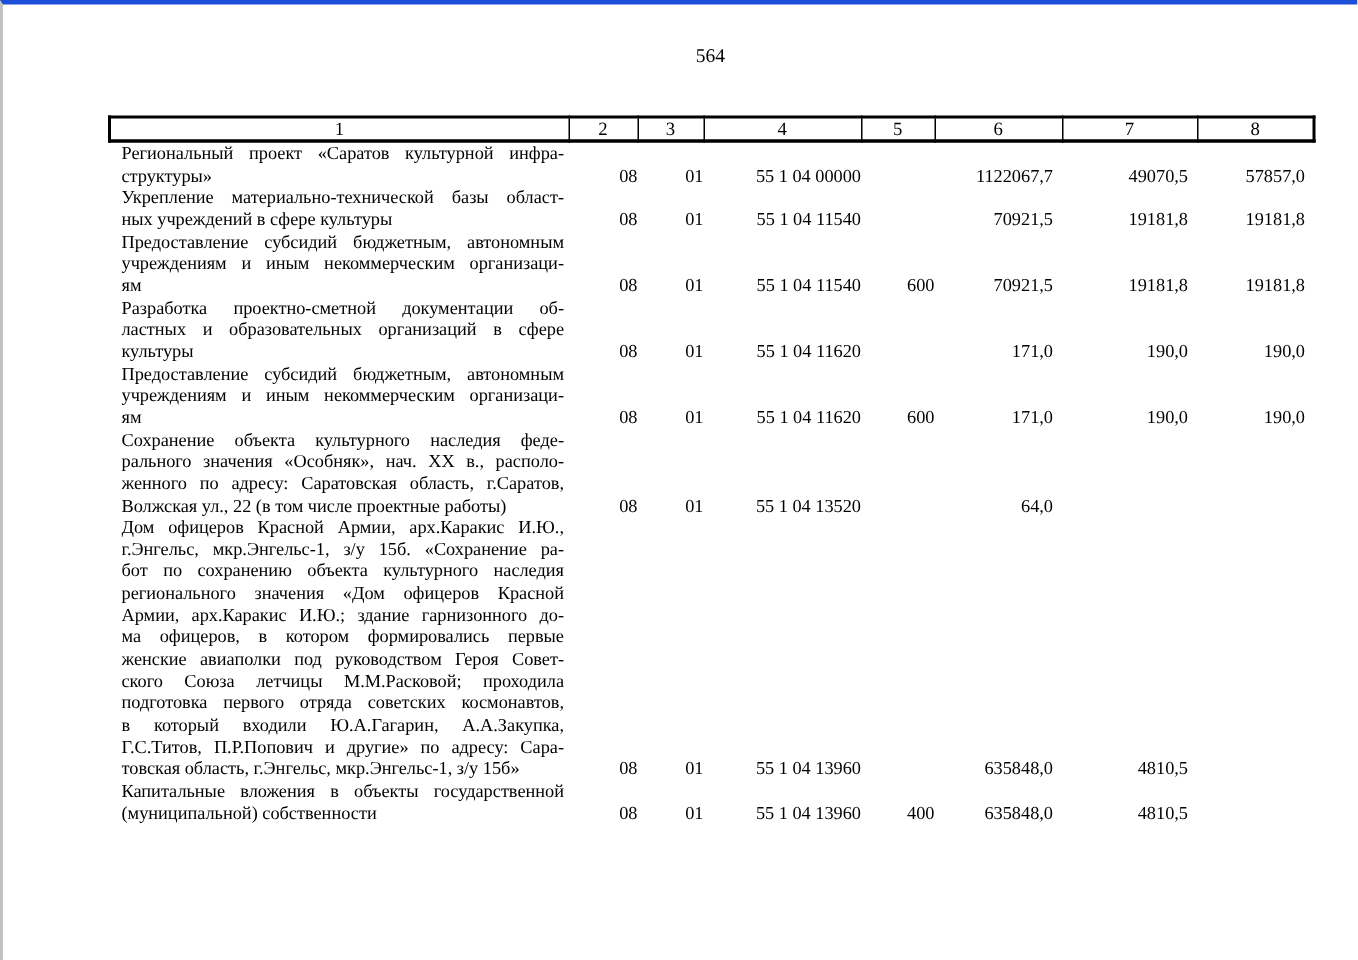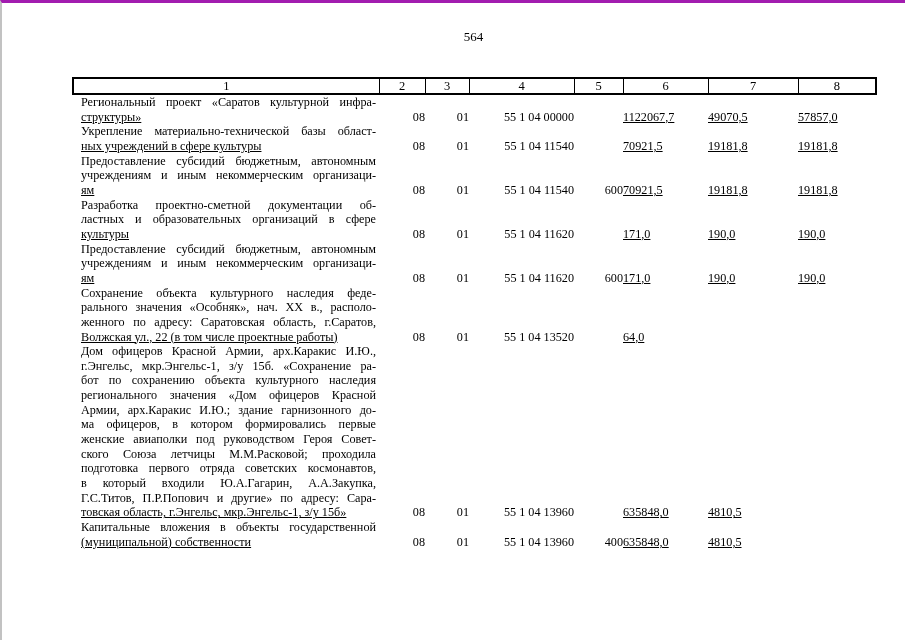--- a/index.html
+++ b/index.html
@@ -1,21 +1,21 @@
 <!DOCTYPE html>
 <html><head>
 <meta charset="utf-8">
 <style>
   html,body{margin:0;padding:0;background:#fff;}
   .page{
     position:relative;
     width:905px;height:640px;
     box-sizing:border-box;
     background:#fff;
-    border-top:3px solid #a21caf;
+    border-top:3px solid #1d4ed8;
     border-left:2px solid #c2c2c2;
     font-family:"Liberation Serif","DejaVu Serif",serif;
     color:#000;
     overflow:hidden;
   }
   .page-number{
     position:absolute;top:27px;left:70px;width:803px;
     text-align:center;font-size:13px;line-height:14px;
   }
   table.budget{
@@ -28,23 +28,23 @@
     font-weight:normal;font-size:12.5px;
     height:14px;line-height:13px;padding:0;text-align:center;
     background:#fff;
   }
   tbody td{
     vertical-align:bottom;padding:0;
     font-size:12.2px;line-height:14.65px;
   }
   td.c1{padding-left:8px;padding-right:3px;text-align:left;}
   td.c1 .jl{text-align:justify;text-align-last:justify;max-height:15px;overflow:hidden;}
-  td.c1 .jl-last{text-align:left;text-align-last:left;max-height:15px;overflow:hidden;text-decoration:underline;}
+  td.c1 .jl-last{text-align:left;text-align-last:left;max-height:15px;overflow:hidden;}
   td.num-c{text-align:right;}
-  td.num-r{text-align:left;padding-right:6px;text-decoration:underline;}
+  td.num-r{text-align:right;padding-right:6px;}
 </style>
 </head>
 <body>
 
 <div class="page">
   <div class="page-number">564</div>
 
   <table class="budget">
     <colgroup>
       <col style="width:306px">

